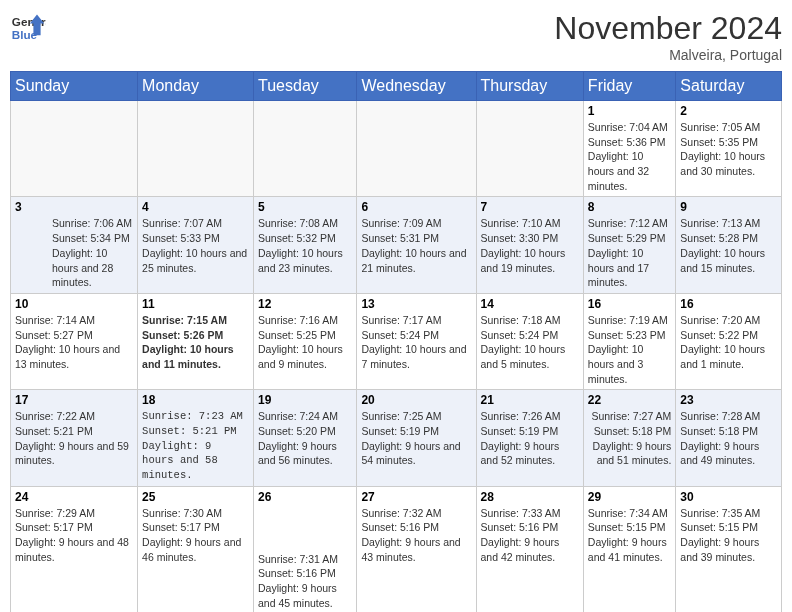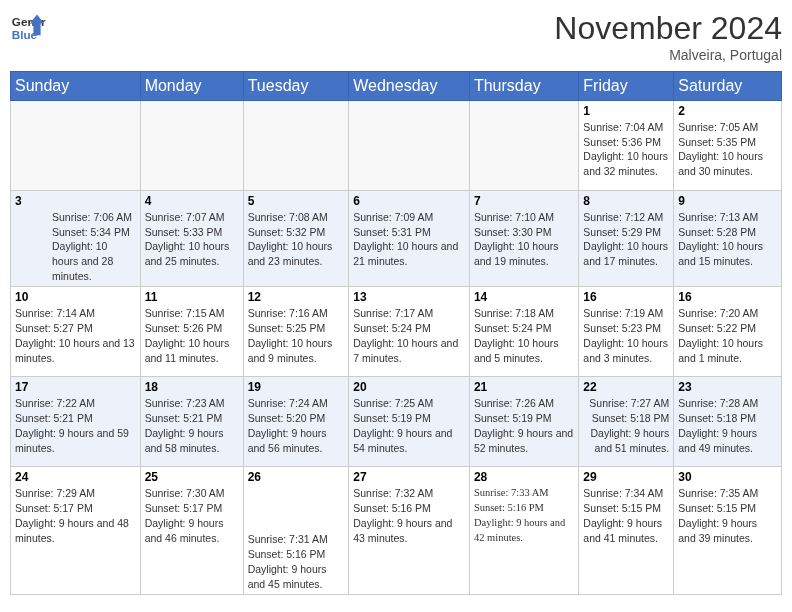--- a/index.html
+++ b/index.html
@@ -180,21 +180,21 @@
       </tr>
       <tr>
         <td>
           <div class="day-number">10</div>
           <div class="day-info" style="white-space: pre-line;">Sunrise: 7:14 AM
 Sunset: 5:27 PM
 Daylight: 10 hours and 13 minutes.</div>
         </td>
         <td>
           <div class="day-number">11</div>
-          <div class="day-info" style="white-space: pre-line;">Sunrise: 7:15 AM
+          <div class="day-info" style="white-space: pre-line; font-weight: bold;">Sunrise: 7:15 AM
 Sunset: 5:26 PM
 Daylight: 10 hours and 11 minutes.</div>
         </td>
         <td>
           <div class="day-number">12</div>
           <div class="day-info" style="white-space: pre-line;">Sunrise: 7:16 AM
 Sunset: 5:25 PM
 Daylight: 10 hours and 9 minutes.</div>
         </td>
         <td>
@@ -224,21 +224,21 @@
       </tr>
       <tr>
         <td>
           <div class="day-number">17</div>
           <div class="day-info" style="white-space: pre-line;">Sunrise: 7:22 AM
 Sunset: 5:21 PM
 Daylight: 9 hours and 59 minutes.</div>
         </td>
         <td>
           <div class="day-number">18</div>
-          <div class="day-info" style="white-space: pre-line;">Sunrise: 7:23 AM
+          <div class="day-info" style="white-space: pre-line; font-family: Liberation Mono, monospace;">Sunrise: 7:23 AM
 Sunset: 5:21 PM
 Daylight: 9 hours and 58 minutes.</div>
         </td>
         <td>
           <div class="day-number">19</div>
           <div class="day-info" style="white-space: pre-line;">Sunrise: 7:24 AM
 Sunset: 5:20 PM
 Daylight: 9 hours and 56 minutes.</div>
         </td>
         <td>
@@ -286,21 +286,21 @@
 Daylight: 9 hours and 45 minutes.</div>
         </td>
         <td>
           <div class="day-number">27</div>
           <div class="day-info" style="white-space: pre-line;">Sunrise: 7:32 AM
 Sunset: 5:16 PM
 Daylight: 9 hours and 43 minutes.</div>
         </td>
         <td>
           <div class="day-number">28</div>
-          <div class="day-info" style="white-space: pre-line; font-family: Liberation Serif, serif;">Sunrise: 7:33 AM
+          <div class="day-info" style="white-space: pre-line;">Sunrise: 7:33 AM
 Sunset: 5:16 PM
 Daylight: 9 hours and 42 minutes.</div>
         </td>
         <td>
           <div class="day-number">29</div>
           <div class="day-info" style="white-space: pre-line;">Sunrise: 7:34 AM
 Sunset: 5:15 PM
 Daylight: 9 hours and 41 minutes.</div>
         </td>
         <td>

